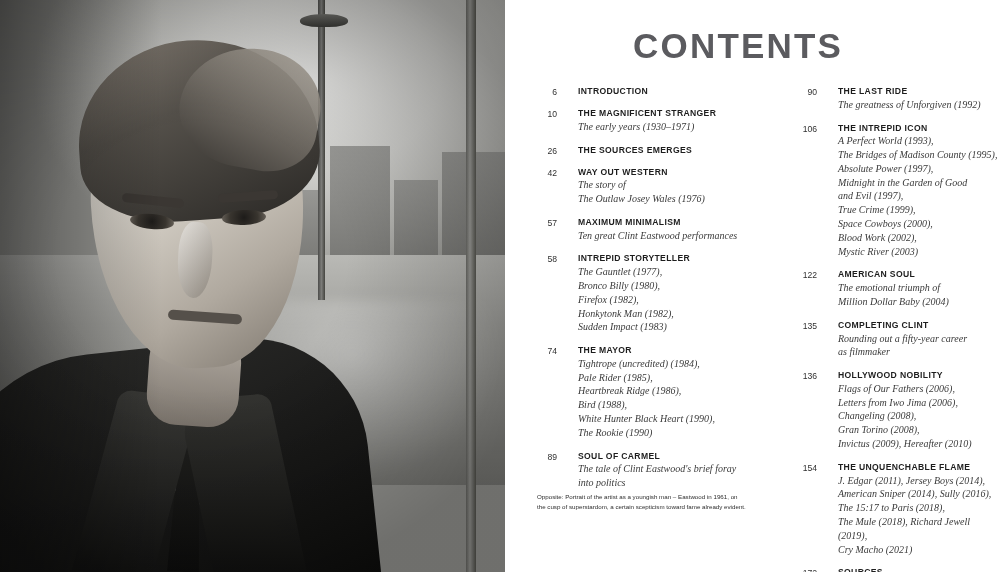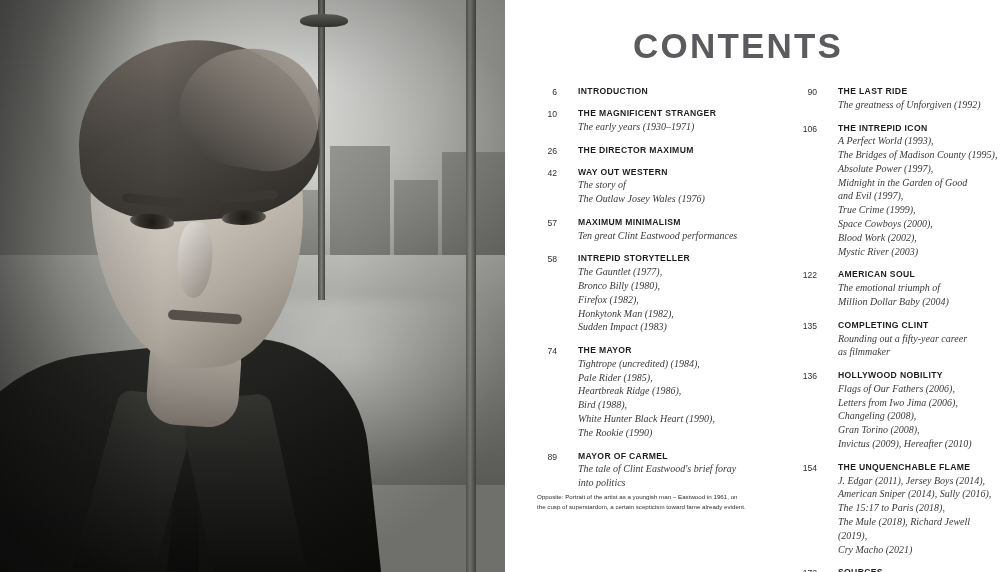--- a/index.html
+++ b/index.html
@@ -363,21 +363,21 @@
           <div class="entry">
             <div class="pg">10</div>
             <div class="body">
               <div class="ttl">THE MAGNIFICENT STRANGER</div>
               <div class="sub">The early years (1930–1971)</div>
             </div>
           </div>
           <div class="entry">
             <div class="pg">26</div>
             <div class="body">
-              <div class="ttl">THE DIRECTOR MAXIMUM</div>
+              <div class="ttl">THE SOURCES EMERGES</div>
             </div>
           </div>
           <div class="entry">
             <div class="pg">42</div>
             <div class="body">
               <div class="ttl">WAY OUT WESTERN</div>
               <div class="sub">The story of<br>The Outlaw Josey Wales (1976)</div>
             </div>
           </div>
           <div class="entry">
@@ -397,21 +397,21 @@
           <div class="entry">
             <div class="pg">74</div>
             <div class="body">
               <div class="ttl">THE MAYOR</div>
               <div class="sub">Tightrope (uncredited) (1984),<br>Pale Rider (1985),<br>Heartbreak Ridge (1986),<br>Bird (1988),<br>White Hunter Black Heart (1990),<br>The Rookie (1990)</div>
             </div>
           </div>
           <div class="entry">
             <div class="pg">89</div>
             <div class="body">
-              <div class="ttl">MAYOR OF CARMEL</div>
+              <div class="ttl">SOUL OF CARMEL</div>
               <div class="sub">The tale of Clint Eastwood's brief foray<br>into politics</div>
             </div>
           </div>
         </div>
       <div class="col right" id="col-right">
           <div class="entry">
             <div class="pg">90</div>
             <div class="body">
               <div class="ttl">THE LAST RIDE</div>
               <div class="sub">The greatness of Unforgiven (1992)</div>

